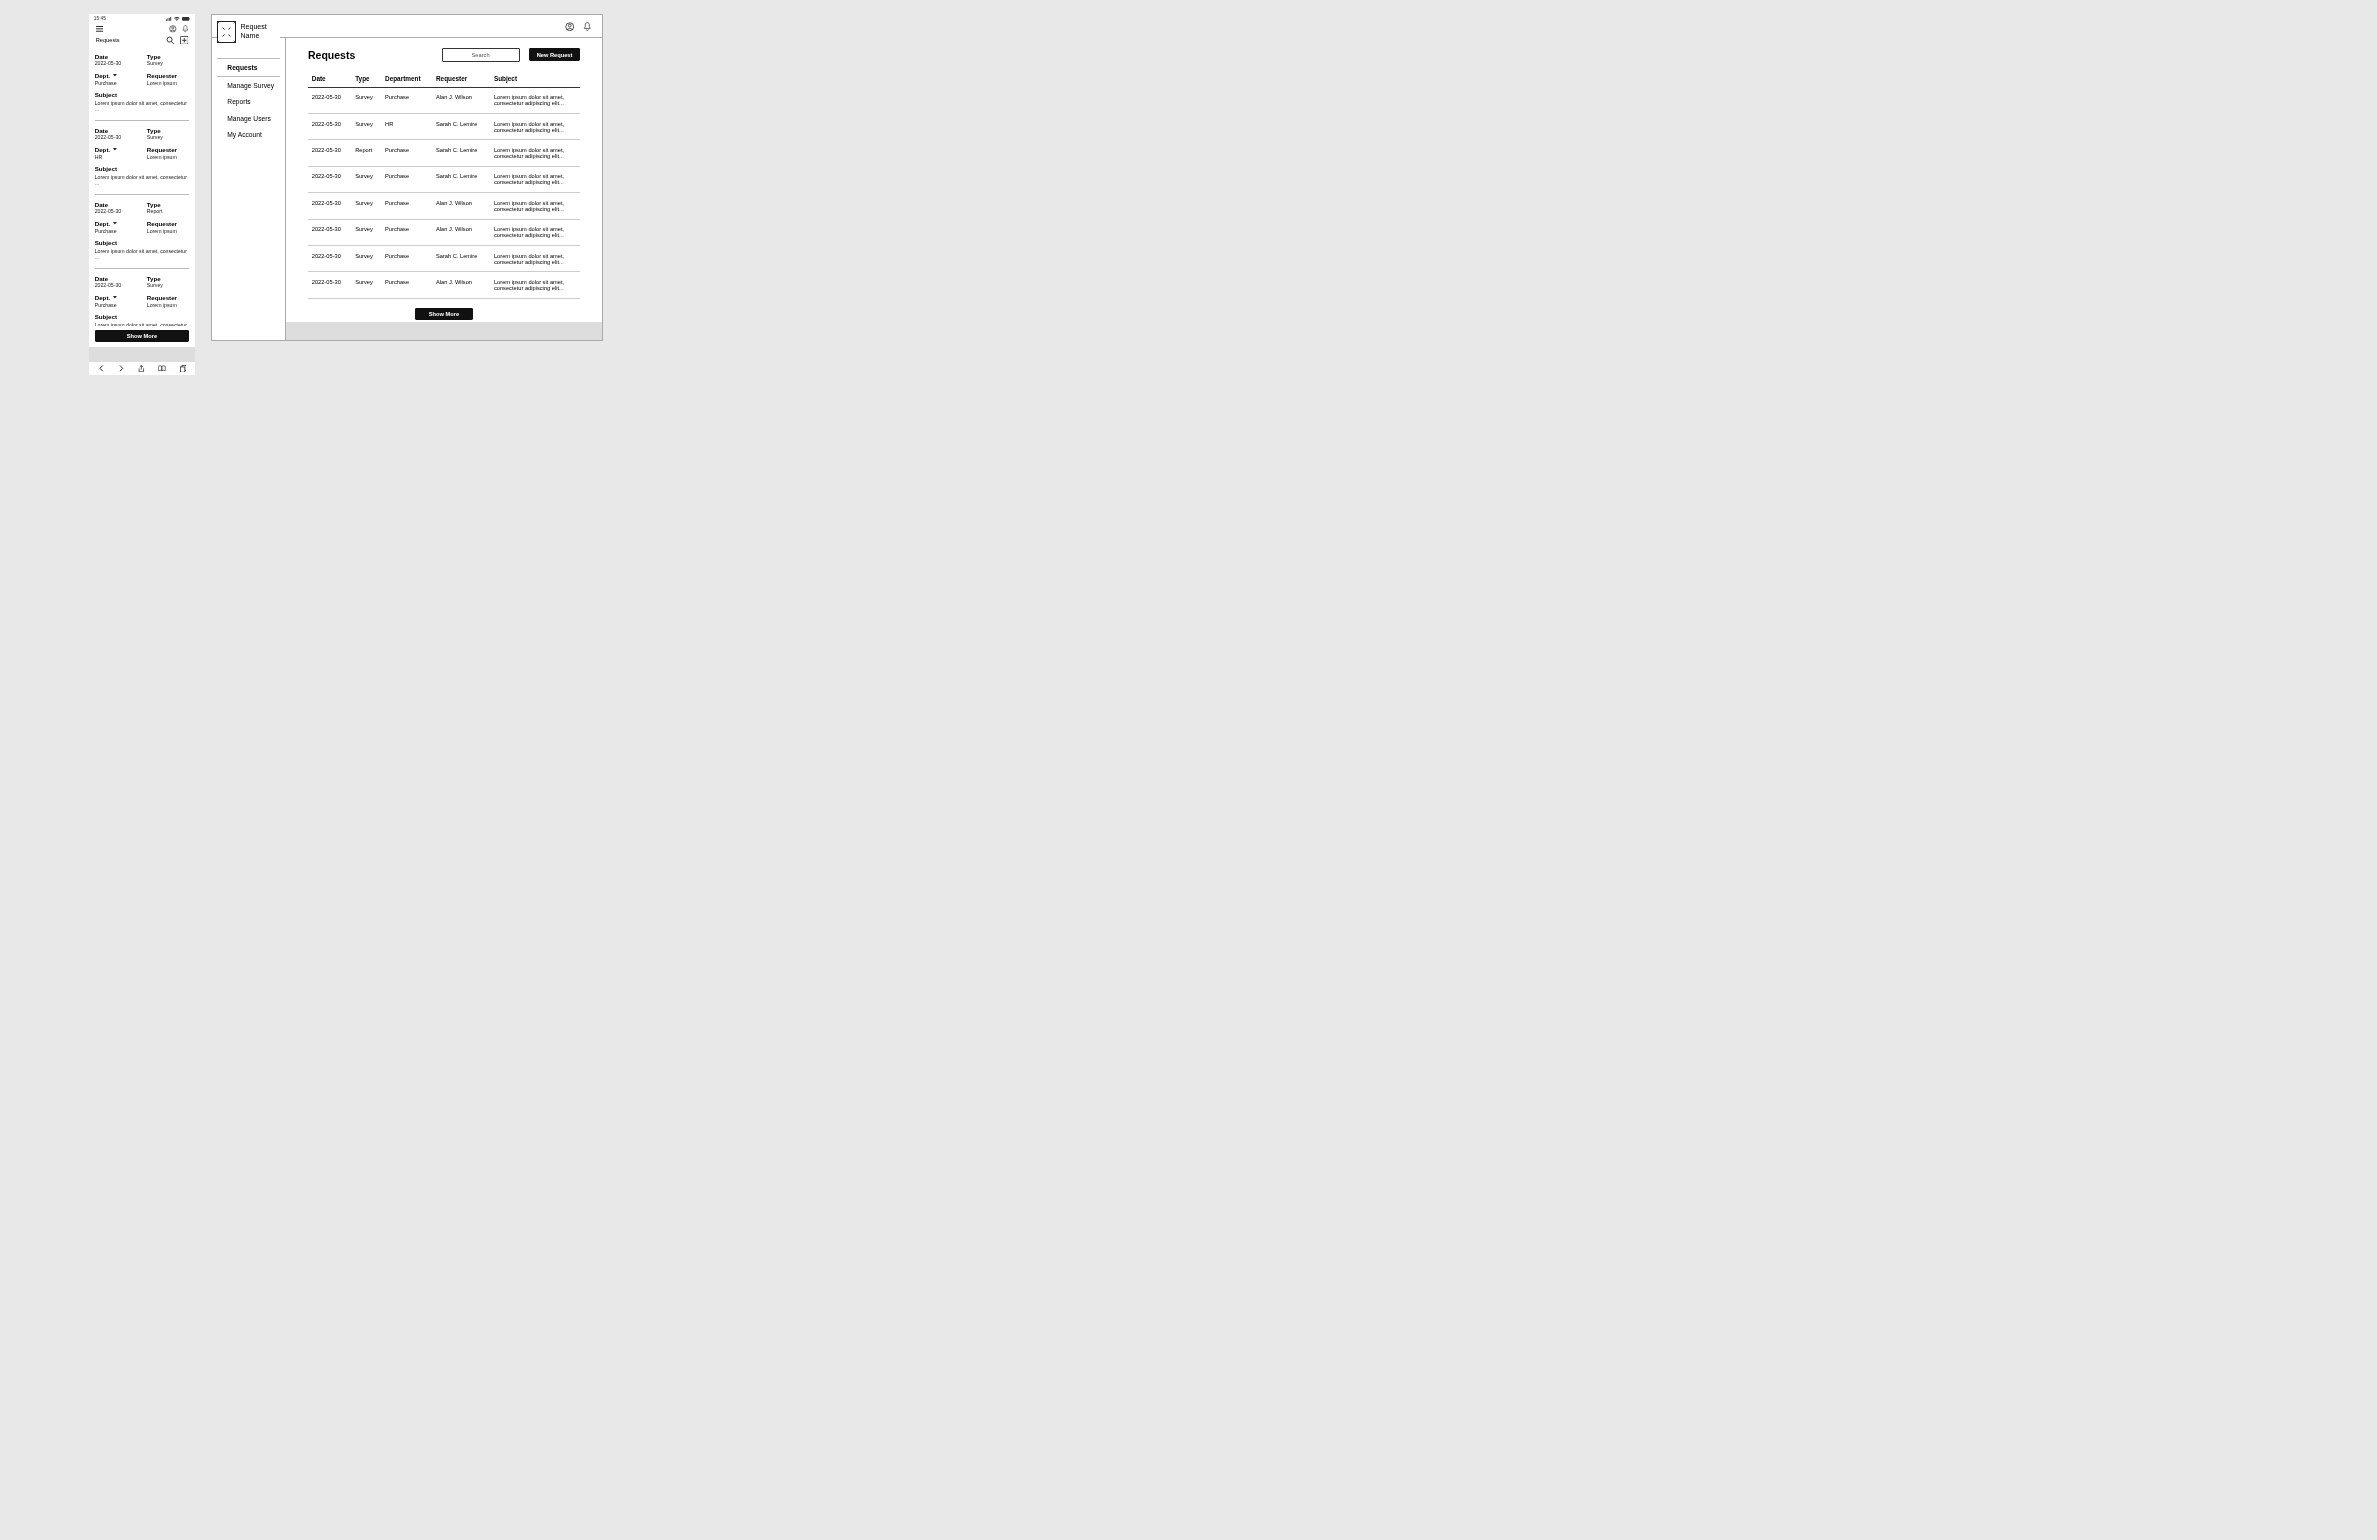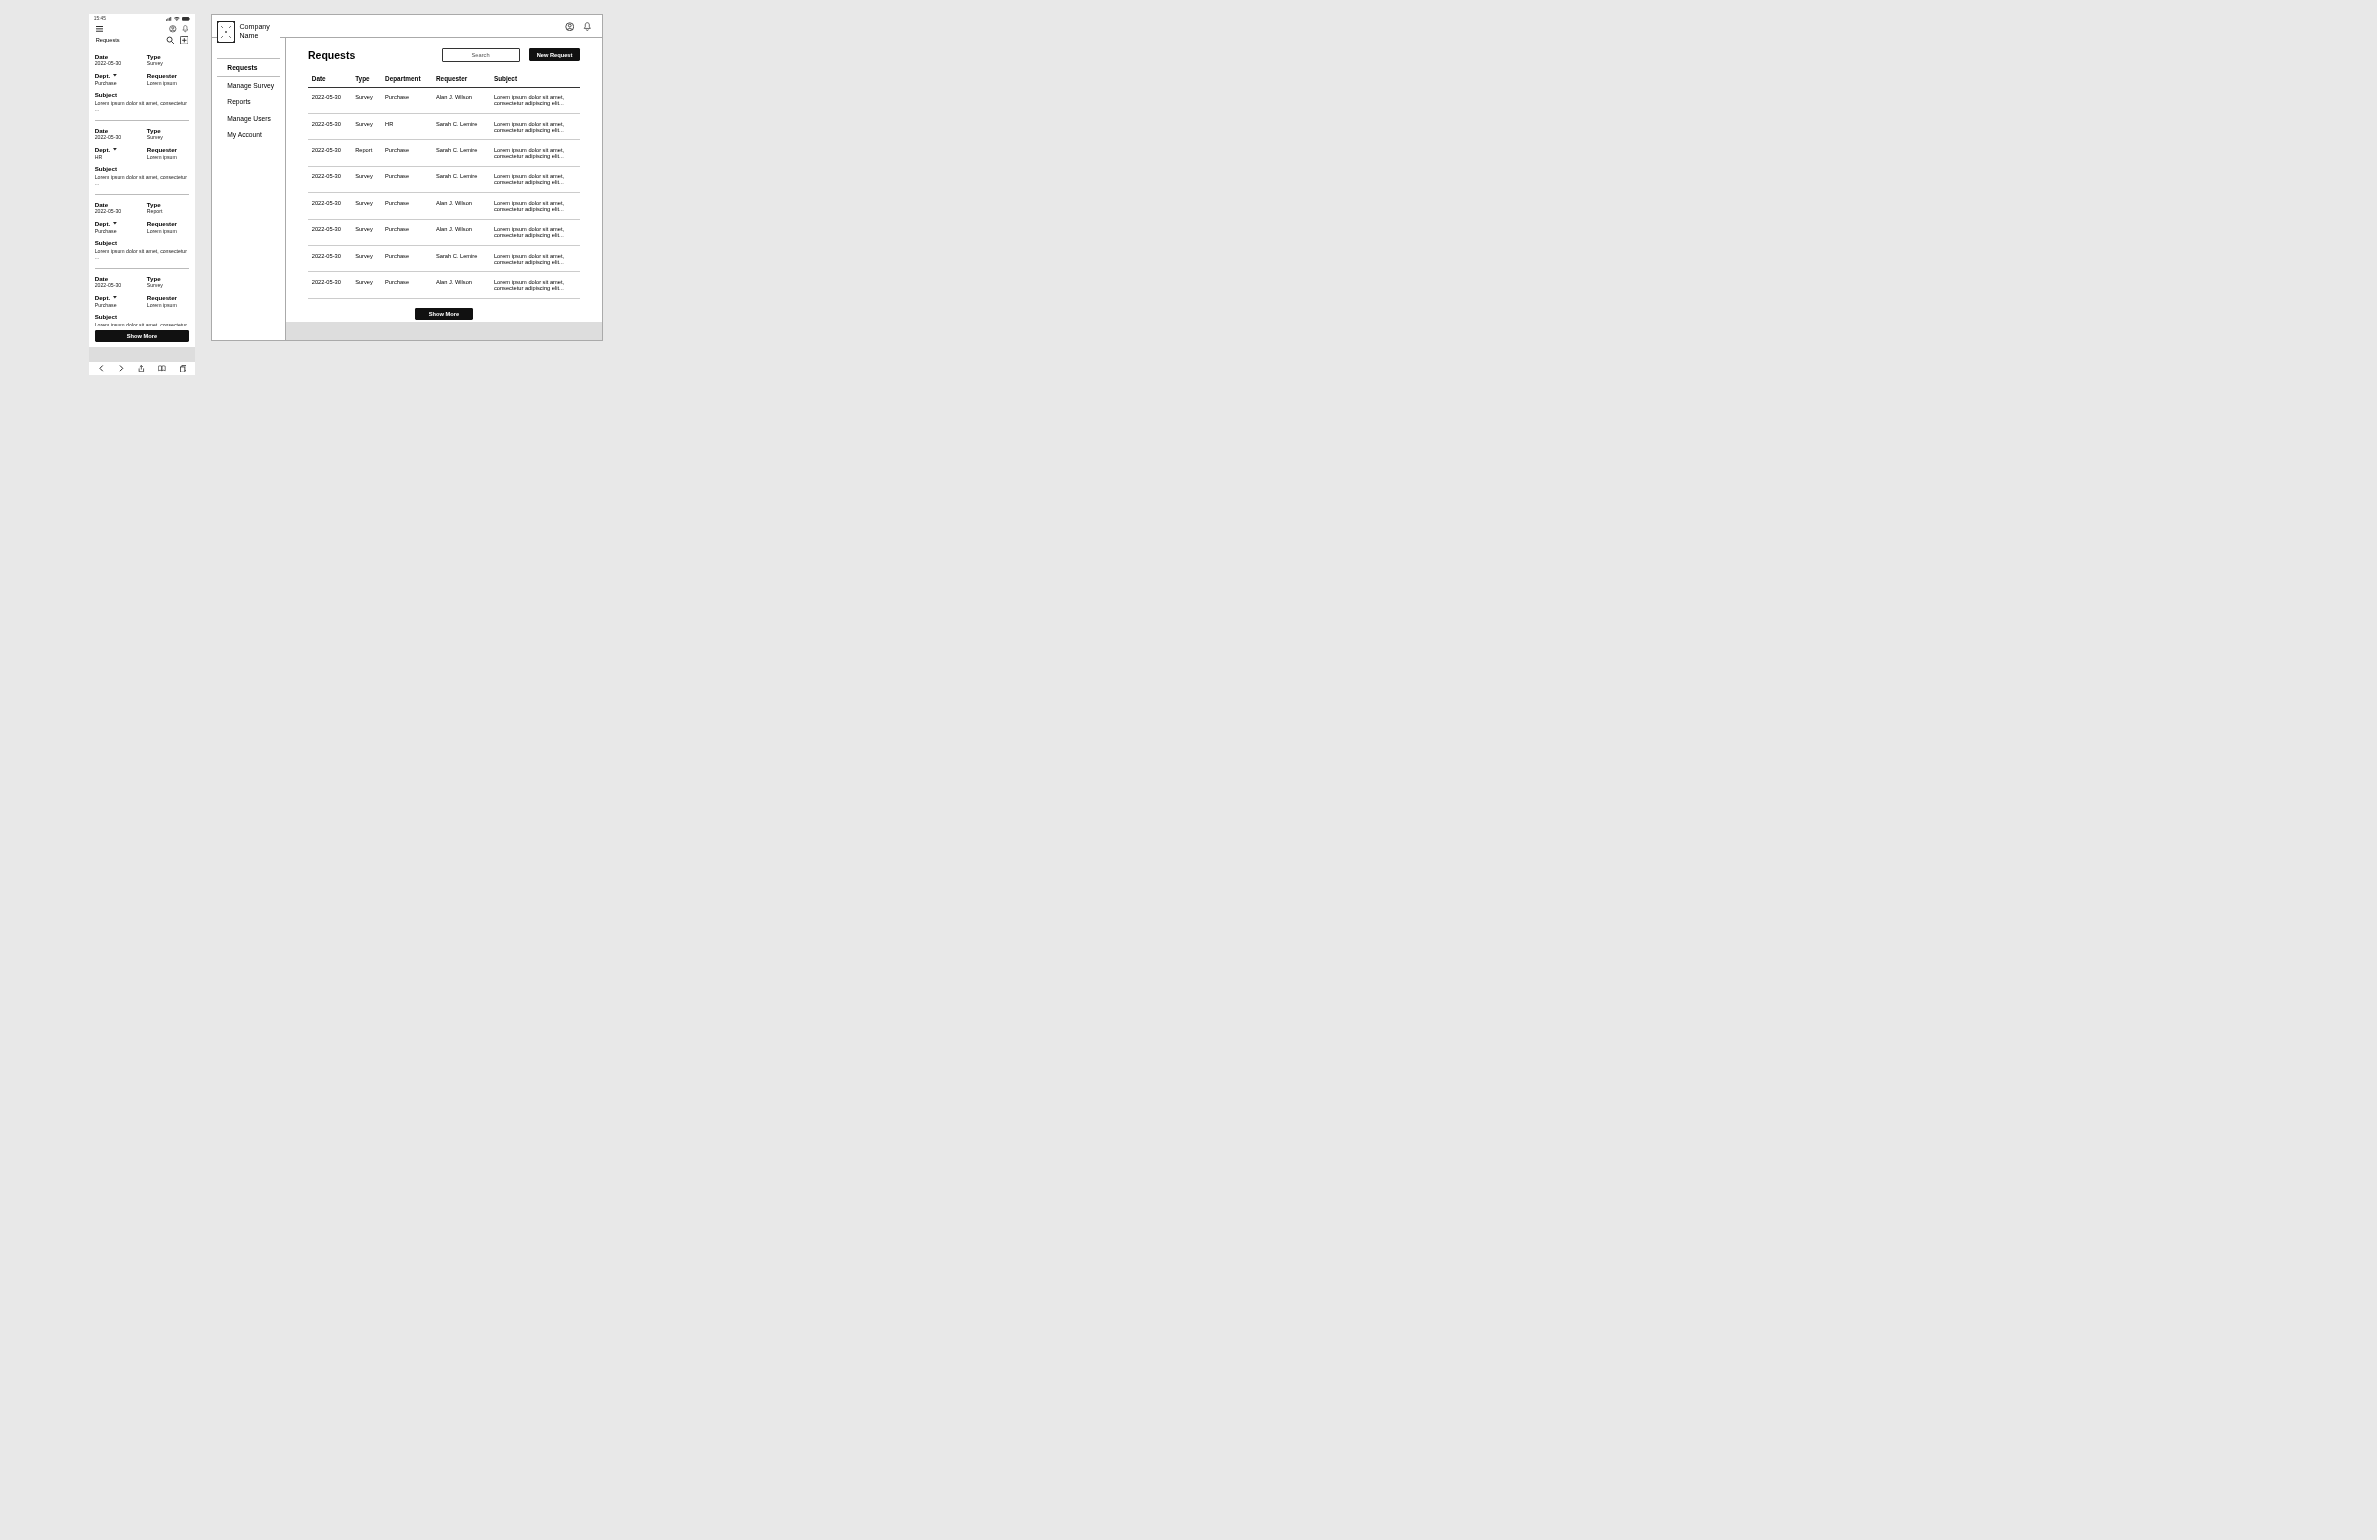--- a/index.html
+++ b/index.html
@@ -474,21 +474,21 @@
         <path d="M12 2 C8 2 6 5 6 9 V14 L3 19 H21 L18 14 V9 C18 5 16 2 12 2 Z" fill="none" stroke="#222" stroke-width="2"></path>
         <path d="M9 22 A3 3 0 0 0 15 22" fill="none" stroke="#222" stroke-width="2"></path>
       </svg>
   </div>
 
   <div class="dbody">
     <div class="sidebar">
       <div class="brand-wrap">
         <div class="brand">
           <div class="logo"></div>
-          <div class="brand-name">Company Name</div>
+          <div class="brand-name">Request Name</div>
         </div>
       </div>
       <div class="nav">
         <div class="nav-item active">Requests</div>
         <div class="nav-item">Manage Survey</div>
         <div class="nav-item">Reports</div>
         <div class="nav-item">Manage Users</div>
         <div class="nav-item">My Account</div>
       </div>
     </div>

